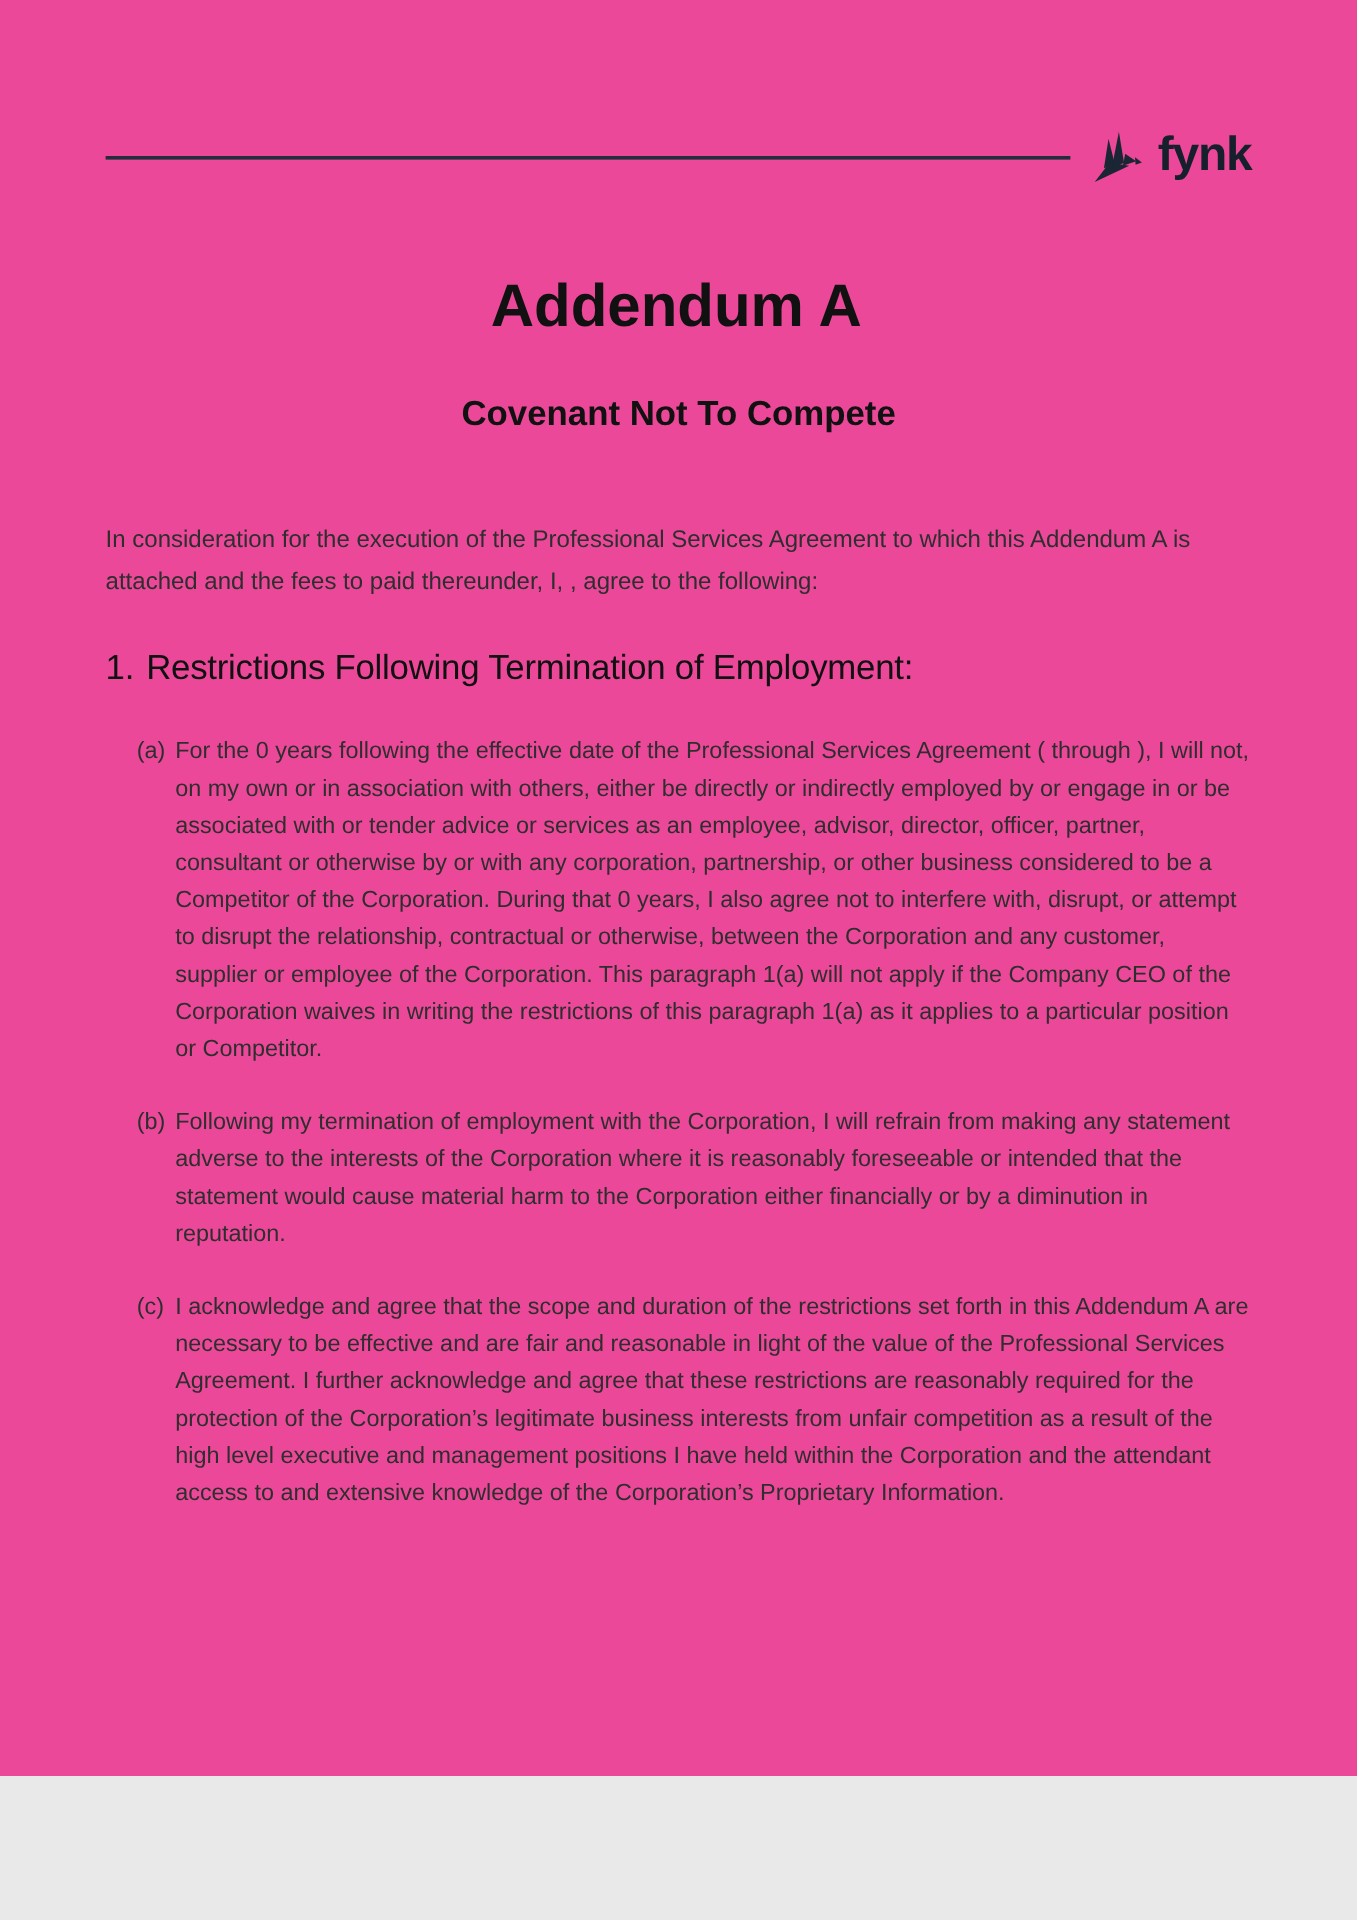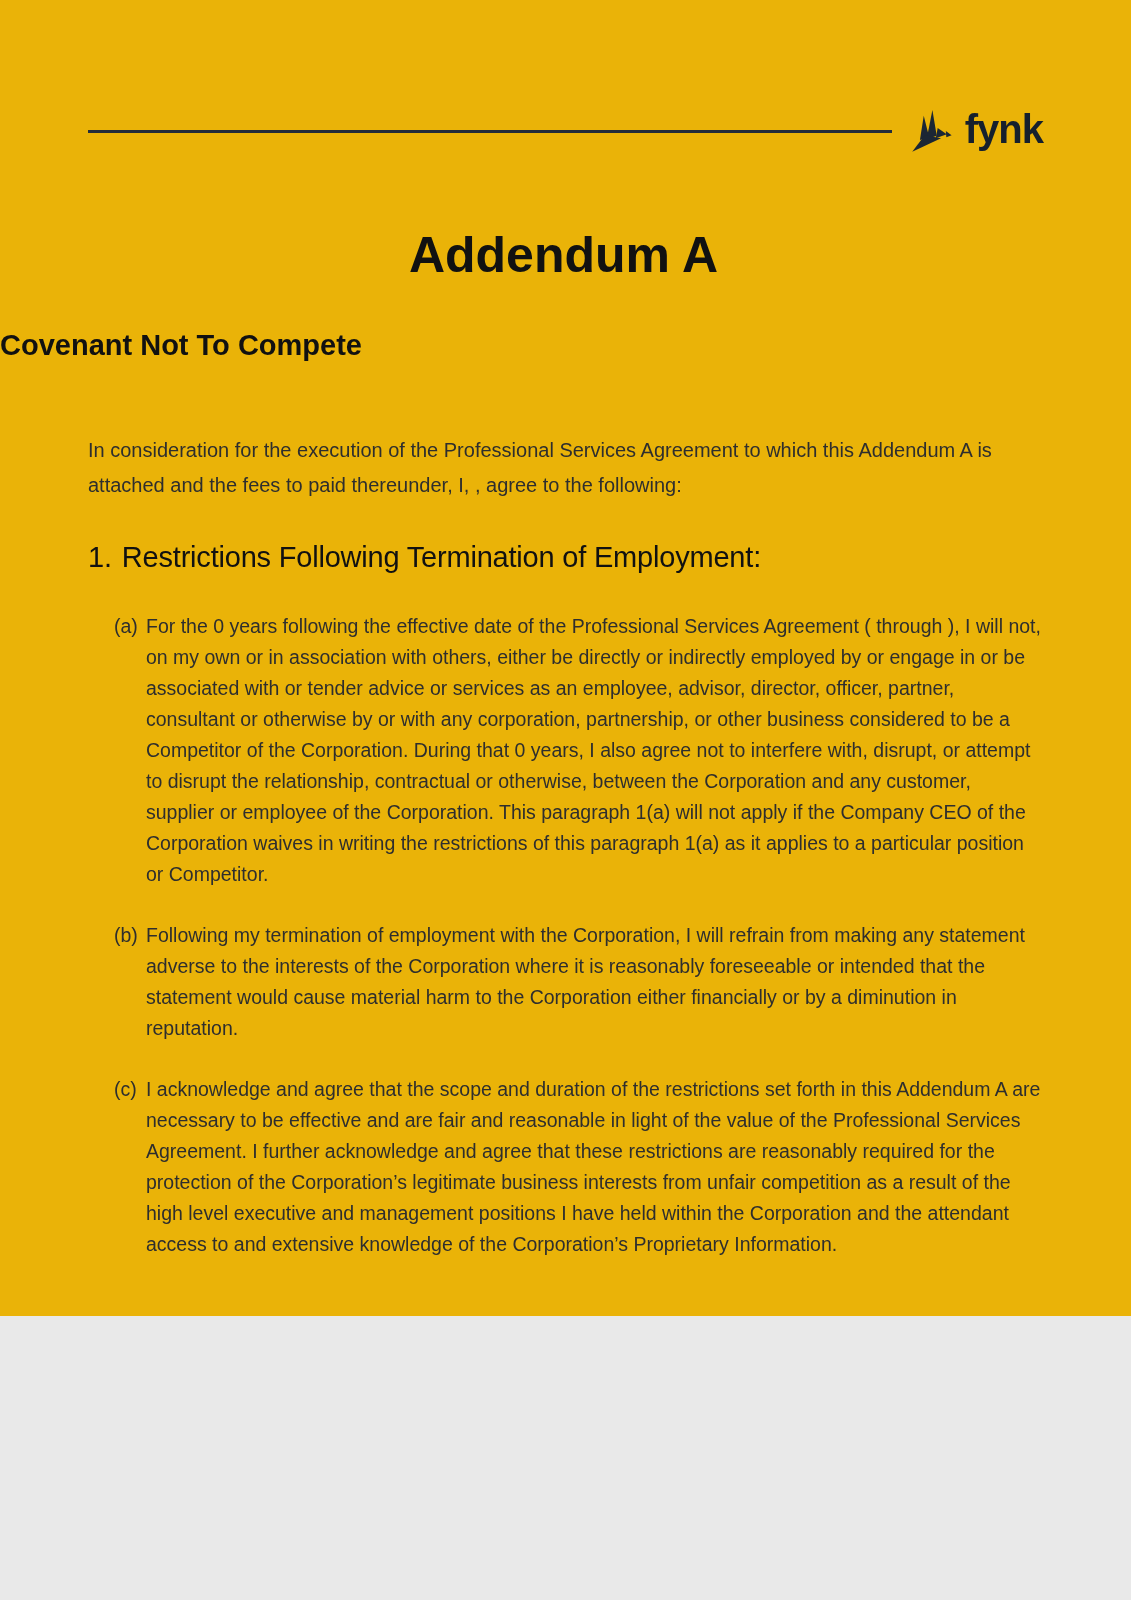--- a/index.html
+++ b/index.html
@@ -1,22 +1,22 @@
 <!DOCTYPE html>
 <html><head>
 <meta charset="utf-8">
 <style>
   * { margin: 0; padding: 0; box-sizing: border-box; }
   html, body { background: #e9e9e9; }
   .page {
     position: relative;
     width: 1131px;
-    height: 1316px;
+    height: 1480px;
     margin: 0 auto;
-    background: #eab308;
+    background: #ec4899;
     font-family: "Liberation Sans", sans-serif;
     color: #2e2e2e;
     overflow: hidden;
     padding-left: 24px;
   }
 
   
   .header {
     position: absolute;
     top: 100px;
@@ -56,20 +56,21 @@
     text-align: center;
     font-size: 50px;
     font-weight: 700;
     color: #111111;
   }
   .subtitle {
     position: absolute;
     top: 329px;
     left: 0;
     right: 0;
+    text-align: center;
     font-size: 29px;
     font-weight: 700;
     color: #111111;
   }
 
   
   .intro {
     position: absolute;
     top: 433px;
     left: 88px;

